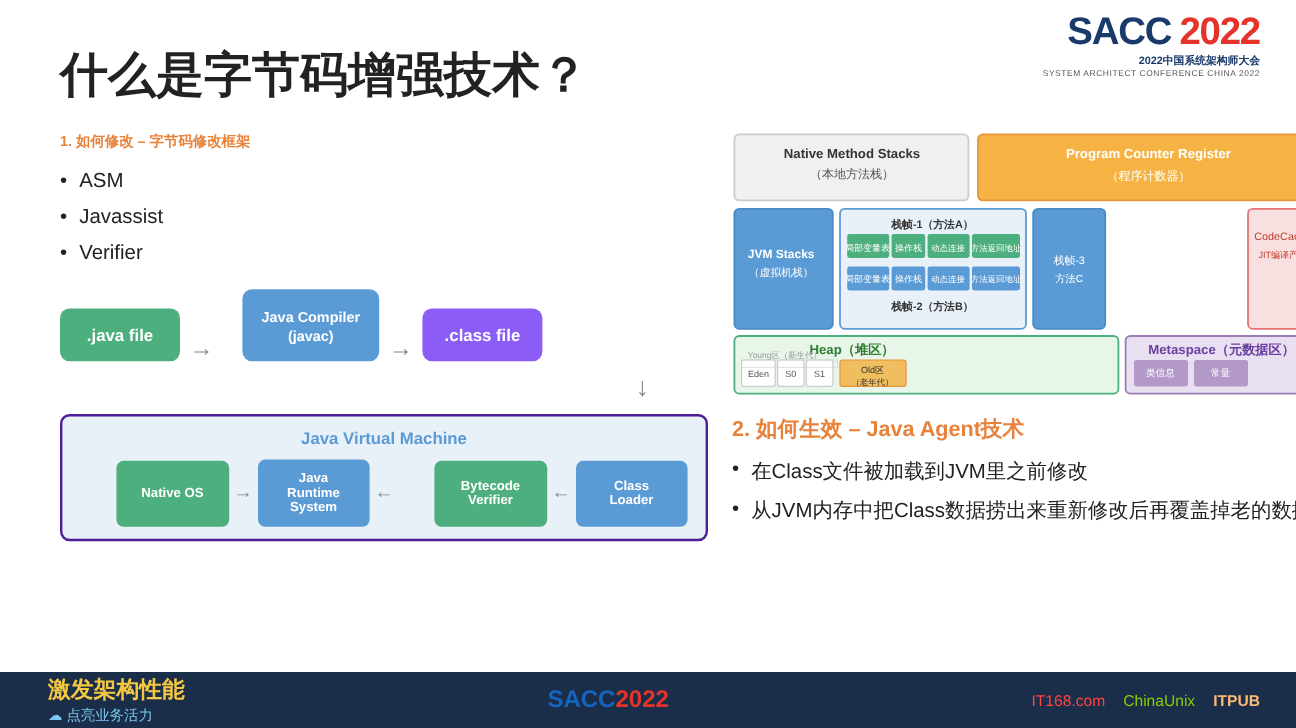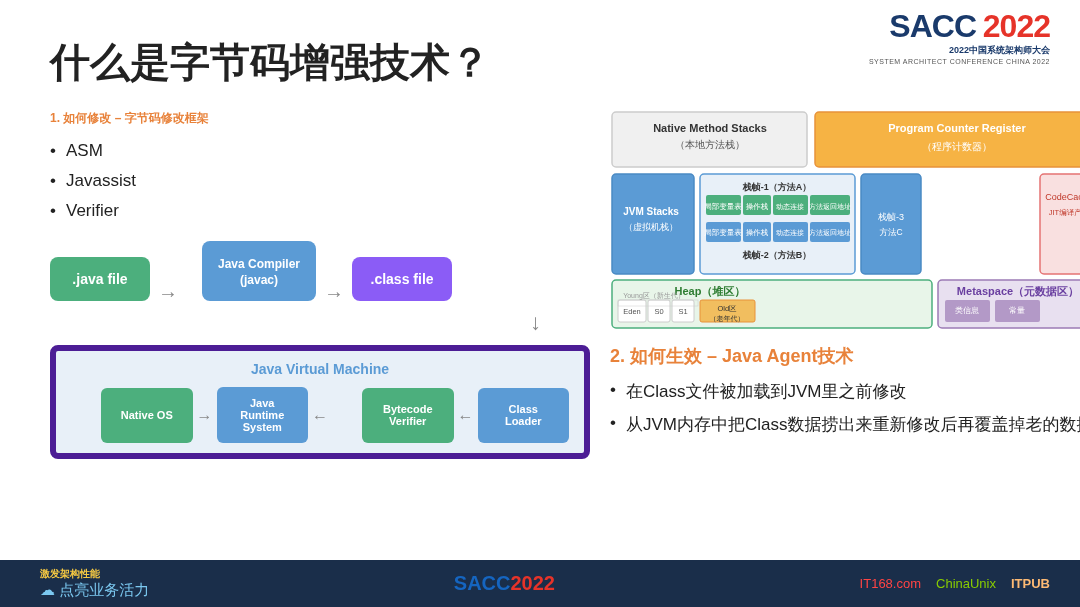--- a/index.html
+++ b/index.html
@@ -126,21 +126,21 @@
       display: flex;
       align-items: center;
       justify-content: center;
       color: #888;
       font-size: 20px;
       flex-shrink: 0;
     }
 
     
     .jvm-outer {
-      border: 6px solid #4c1d95;
+      border: 2px solid #4c1d95;
       border-radius: 8px;
       padding: 10px 15px;
       margin-top: 8px;
       background: #e8f0f8;
     }
     .jvm-title {
       text-align: center;
       font-size: 14px;
       font-weight: bold;
       color: #5b9bd5;
@@ -201,26 +201,26 @@
       display: flex;
       align-items: center;
       justify-content: space-between;
       padding: 0 30px 0 40px;
     }
     .bottom-left {
       display: flex;
       flex-direction: column;
     }
     .bottom-slogan1 {
-      font-size: 10px;
+      font-size: 19px;
       font-weight: bold;
       color: #f5c842;
     }
     .bottom-slogan2 {
-      font-size: 15px;
+      font-size: 12px;
       color: #7bc8f0;
     }
     .bottom-center {
       display: flex;
       align-items: center;
     }
     .bottom-right {
       display: flex;
       align-items: center;
       gap: 15px;

